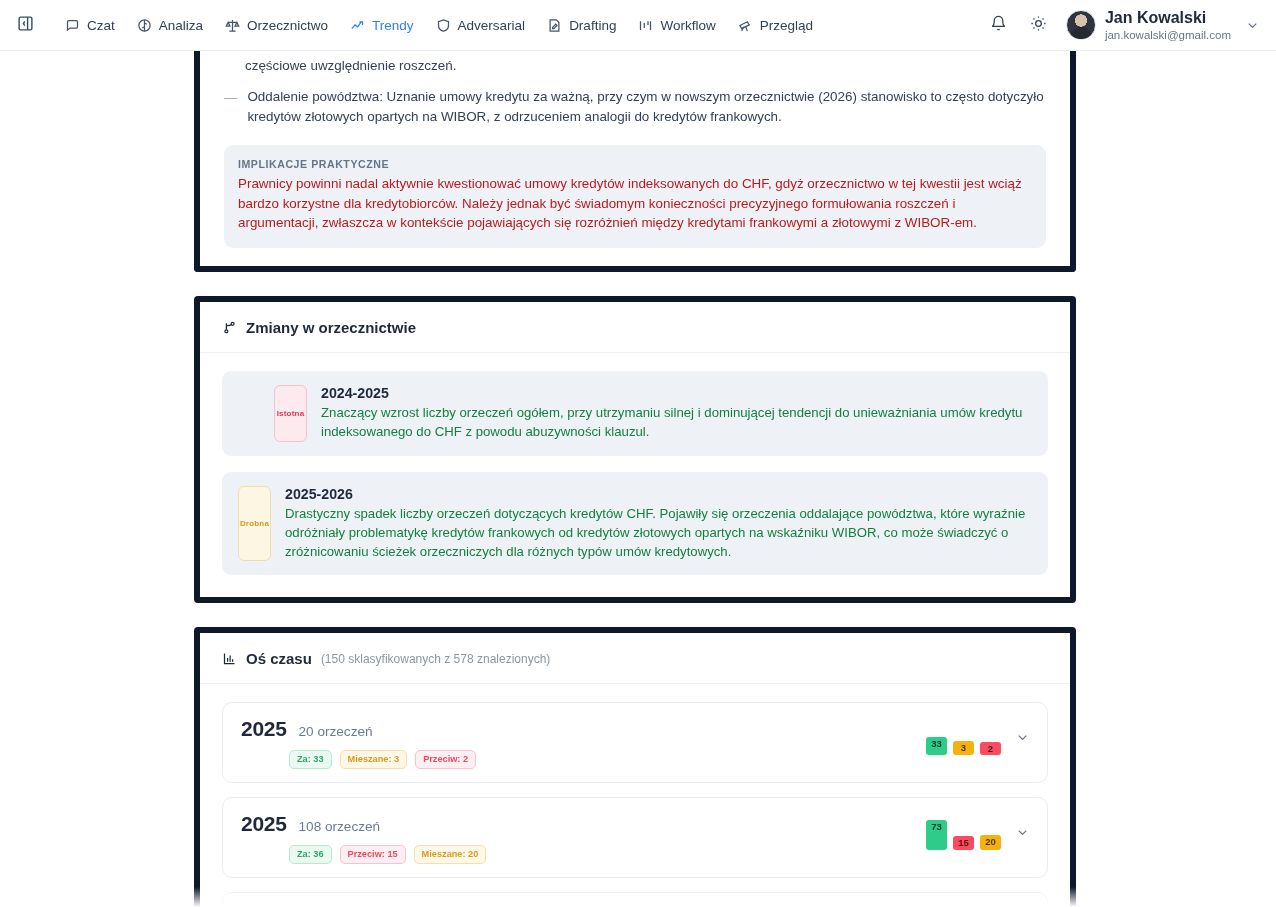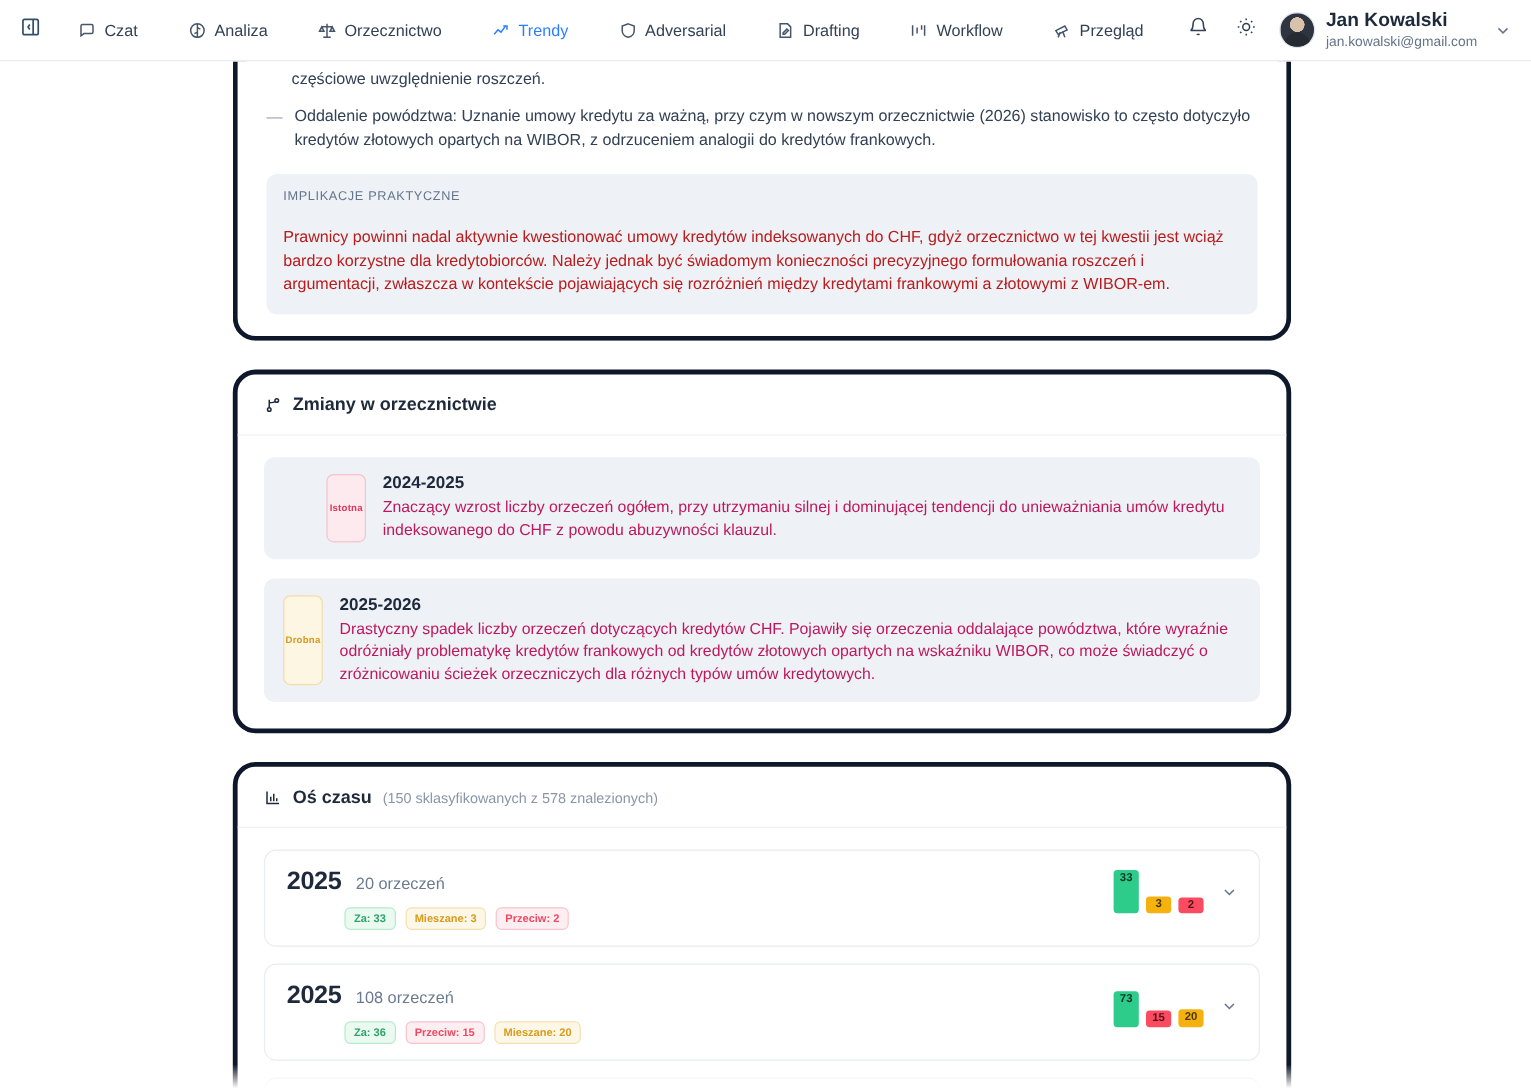--- a/index.html
+++ b/index.html
@@ -25,21 +25,21 @@
     z-index: 10;
   }
   .nav-toggle {
     width: 30px; height: 30px;
     display: flex; align-items: center; justify-content: center;
     color: #334e68;
     border-radius: 6px;
     cursor: pointer;
     margin-right: 14px;
   }
-  .nav-items { display: flex; align-items: center; gap: 20px; }
+  .nav-items { display: flex; align-items: center; gap: 0; }
   .nav-item {
     display: flex; align-items: center; gap: 7px;
     padding: 7px 11px;
     font-size: 13.5px;
     color: #334155;
     border-radius: 7px;
     cursor: pointer;
     white-space: nowrap;
   }
   .nav-item .nv-ico { display: flex; align-items: center; color: #475569; }
@@ -87,22 +87,22 @@
   .content {
     width: 882px;
     margin: 0 auto;
     padding-top: 0;
     position: relative;
     left: -3px;
   }
 
   .card {
     background: #ffffff;
-    border: 4px solid #0f172a;
-    border-radius: 19px;
+    border: 6px solid #0f172a;
+    border-radius: 4px;
     margin-bottom: 24px;
   }
   .card.top-clip {
     border-top: none;
     border-top-left-radius: 0;
     border-top-right-radius: 0;
     margin-top: 0;
   }
 
   
@@ -120,22 +120,22 @@
   .implications {
     margin-top: 19px;
     background: #eef2f7;
     border-radius: 9px;
     padding: 13px 14px 15px 14px;
   }
   .impl-title {
     font-size: 10.6px;
     letter-spacing: 0.55px;
     color: #64748b;
-    font-weight: 400;
-    margin-bottom: 18px;
+    font-weight: 700;
+    margin-bottom: 4px;
   }
   .impl-text { font-size: 13.4px; line-height: 1.46; color: #b91c1c; }
 
   
   .card-head {
     display: flex; align-items: center; gap: 9px;
     padding: 17px 22px 16px 22px;
     border-bottom: 1px solid #eef1f6;
   }
   .card-head .hd-ico { display: flex; align-items: center; color: #1e293b; }
@@ -155,21 +155,21 @@
     width: 33px;
     border-radius: 6px;
     display: flex; align-items: center; justify-content: center;
     font-size: 8px; font-weight: 700;
     letter-spacing: 0.2px;
   }
   .sig-badge.major { background: #fdeaee; border: 1px solid #f6c2cc; color: #e1355b; margin-left: 36px; }
   .sig-badge.minor { background: #fdf6e3; border: 1px solid #f0ddaa; color: #d69a1e; }
   .shift-main { flex: 1; min-width: 0; }
   .shift-period { font-size: 14.2px; font-weight: 700; color: #1e293b; margin-bottom: 2px; }
-  .shift-desc { font-size: 13.2px; line-height: 1.46; color: #be185d; }
+  .shift-desc { font-size: 13.2px; line-height: 1.46; color: #15803d; }
 
   
   .timeline { padding: 18px 22px 22px 22px; display: flex; flex-direction: column; gap: 14px; }
   .year-row {
     border: 1px solid #e8ecf3;
     border-radius: 10px;
     padding: 14px 16px 13px 18px;
     display: flex; align-items: flex-start;
     cursor: pointer;
     background: #fff;
@@ -416,21 +416,21 @@
               <span class="year-count">20 orzeczeń</span>
             </div>
             <div class="chips">
               <span class="chip za">Za: 33</span>
               <span class="chip mieszane">Mieszane: 3</span>
               <span class="chip przeciw">Przeciw: 2</span>
             </div>
           </div>
           <div class="year-right">
             <div class="minibars">
-              <div class="mb green" style="height:36px">33</div>
+              <div class="mb green" style="height:18px">33</div>
               <div class="mb amber" style="height:14px">3</div>
               <div class="mb red" style="height:13px">2</div>
             </div>
             <div class="chev">
               <svg width="15" height="15" viewBox="0 0 24 24" fill="none" stroke="currentColor" stroke-width="2">
                 <path d="M6 9l6 6 6-6"></path>
               </svg>
             </div>
           </div>
         </div>

